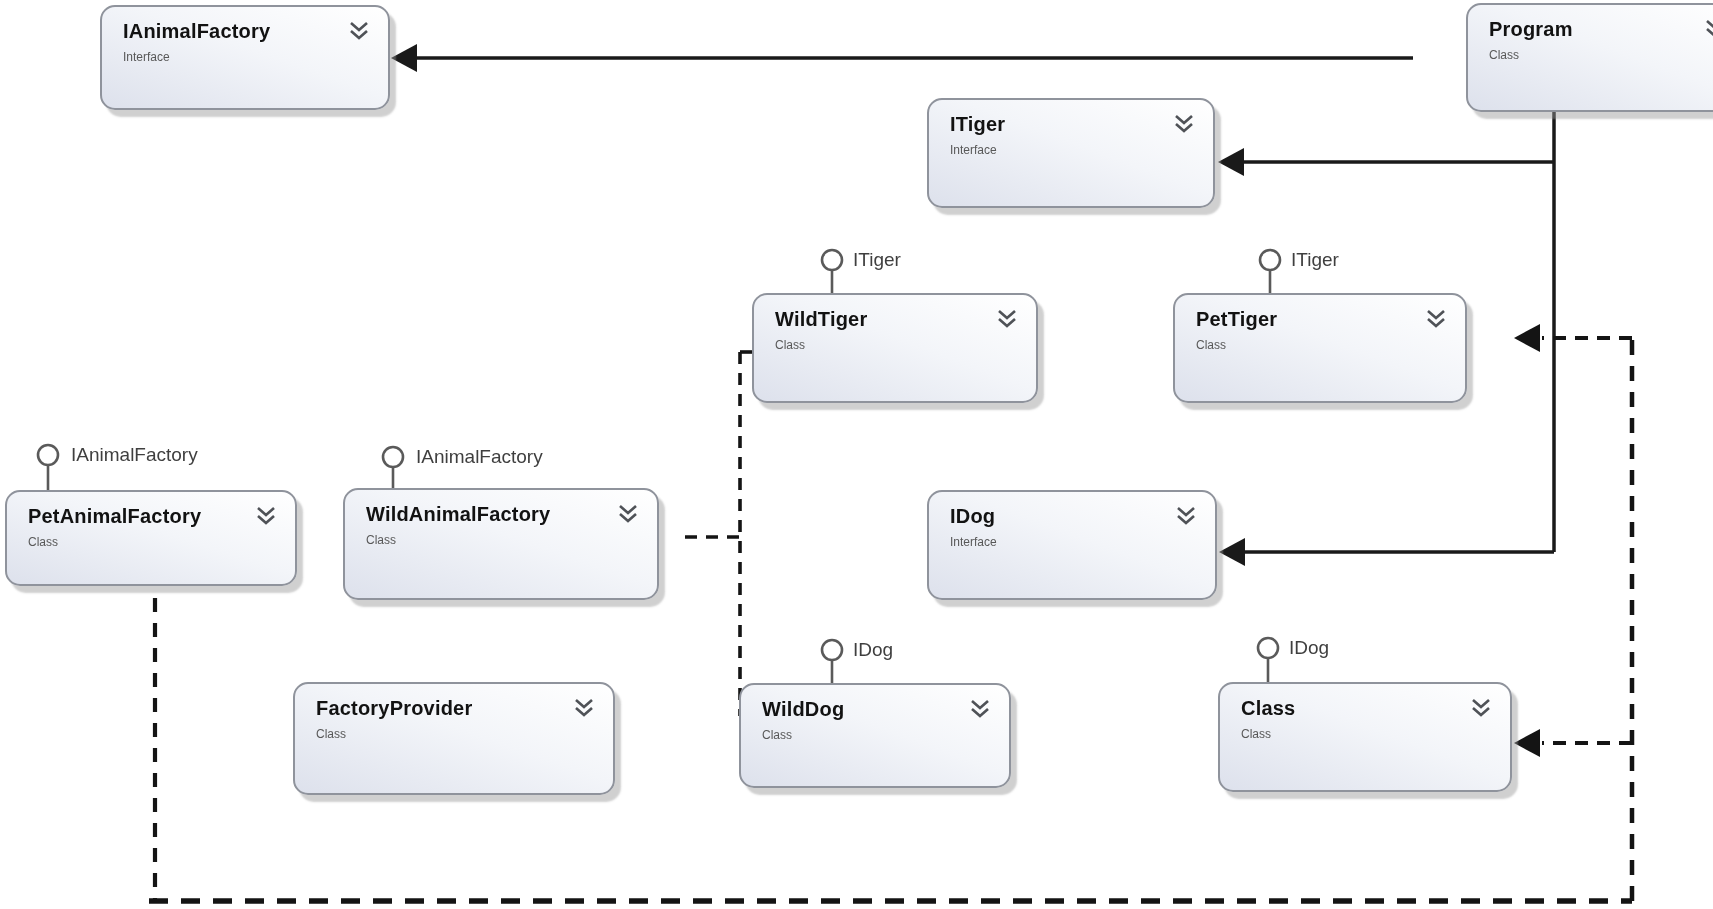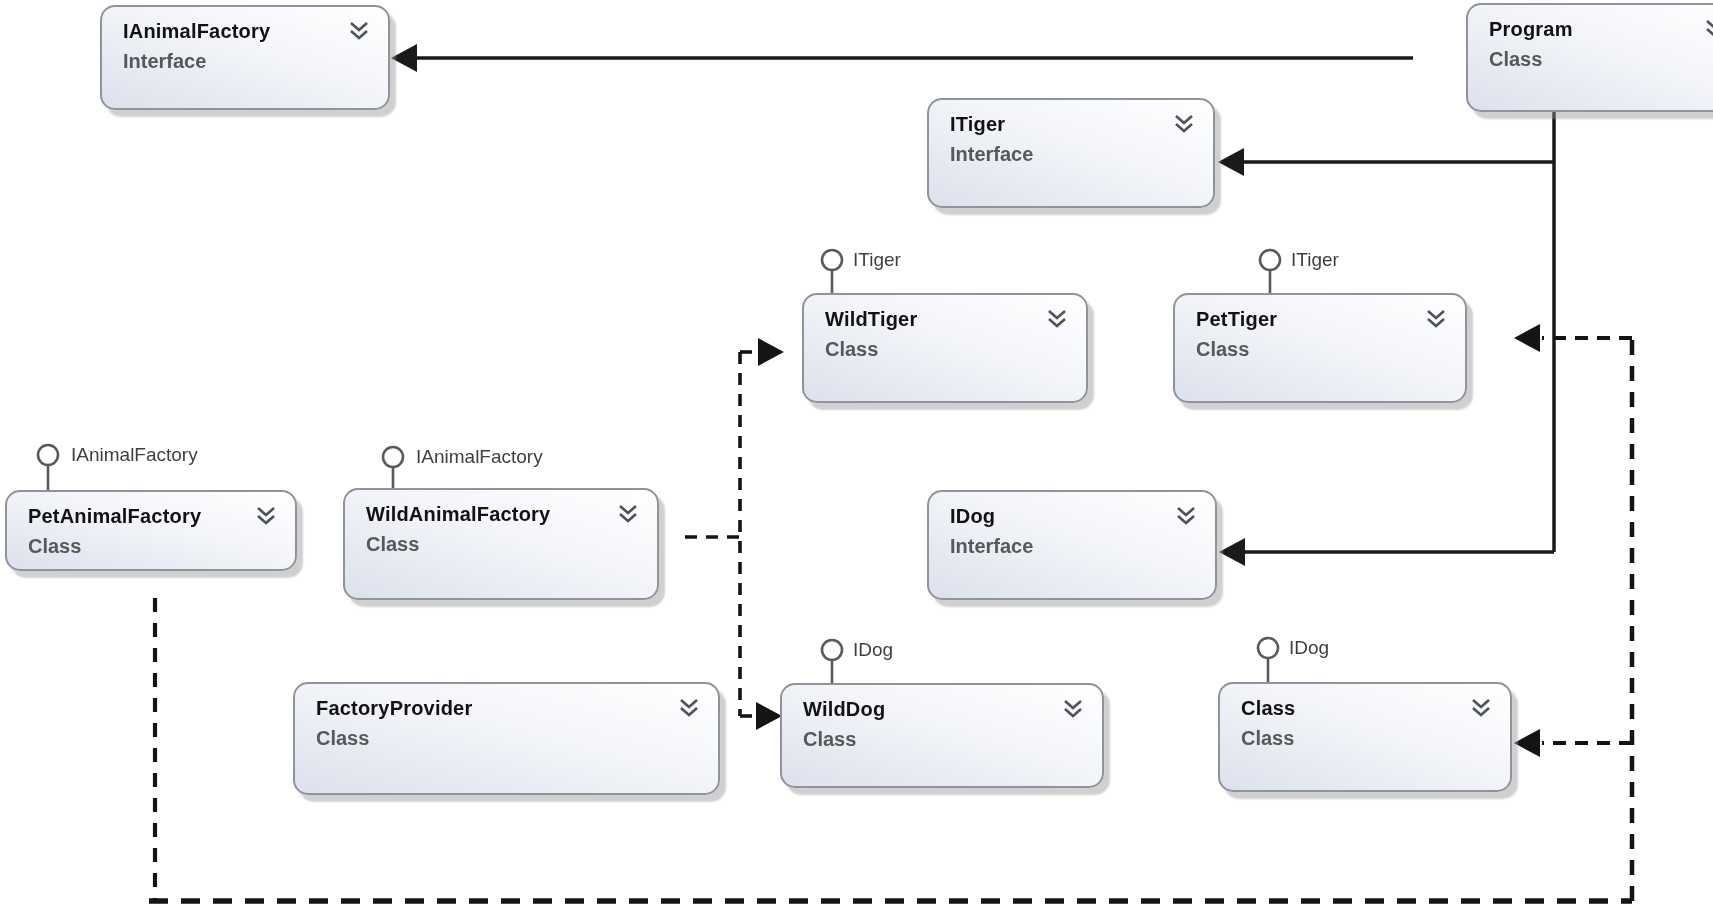--- a/index.html
+++ b/index.html
@@ -21,21 +21,21 @@
     background: linear-gradient(to bottom left, #ffffff 0%, #f3f5f9 45%, #dde1ec 100%);
     box-shadow: 6px 7px 2px rgba(150,150,150,0.45);
   }
   .node .title {
     position: absolute; left: 21px; top: 13px;
     font-size: 20px; font-weight: bold; color: #121212;
     letter-spacing: 0.2px; white-space: nowrap;
   }
   .node .sub {
     position: absolute; left: 21px; top: 43px;
-    font-size: 20px; color: #585858; white-space: nowrap; font-weight: bold;
+    font-size: 12px; color: #585858; white-space: nowrap;
   }
   .chev { position: absolute; right: 17px; top: 14px; }
   .chev polyline { fill: none; stroke: #4f5257; stroke-width: 2.6; }
   .lolli-label {
     position: absolute; z-index: 2;
     font-size: 19px; color: #3f3f3f; white-space: nowrap;
   }
   .watermark {
     position: absolute; z-index: 3;
     left: 1398px; top: 853px;
@@ -129,39 +129,39 @@
 
   <div class="node" style="left:927px; top:98px; width:288px; height:110px">
     <div class="title">ITiger</div>
     <div class="sub">Interface</div>
     <svg class="chev" width="24" height="20" viewBox="0 0 24 20">
       <polyline points="4,2 12,9 20,2"></polyline>
         <polyline points="4,10 12,17 20,10"></polyline>
     </svg>
   </div>
 
-  <div class="node" style="left:802px; top:293px; width:286px; height:110px">
+  <div class="node" style="left:752px; top:293px; width:286px; height:110px">
     <div class="title">WildTiger</div>
     <div class="sub">Class</div>
     <svg class="chev" width="24" height="20" viewBox="0 0 24 20">
       <polyline points="4,2 12,9 20,2"></polyline>
         <polyline points="4,10 12,17 20,10"></polyline>
     </svg>
   </div>
 
   <div class="node" style="left:1173px; top:293px; width:294px; height:110px">
     <div class="title">PetTiger</div>
     <div class="sub">Class</div>
     <svg class="chev" width="24" height="20" viewBox="0 0 24 20">
       <polyline points="4,2 12,9 20,2"></polyline>
         <polyline points="4,10 12,17 20,10"></polyline>
     </svg>
   </div>
 
-  <div class="node" style="left:5px; top:490px; width:292px; height:81px">
+  <div class="node" style="left:5px; top:490px; width:292px; height:96px">
     <div class="title">PetAnimalFactory</div>
     <div class="sub">Class</div>
     <svg class="chev" width="24" height="20" viewBox="0 0 24 20">
       <polyline points="4,2 12,9 20,2"></polyline>
         <polyline points="4,10 12,17 20,10"></polyline>
     </svg>
   </div>
 
   <div class="node" style="left:343px; top:488px; width:316px; height:112px">
     <div class="title">WildAnimalFactory</div>
@@ -174,30 +174,30 @@
 
   <div class="node" style="left:927px; top:490px; width:290px; height:110px">
     <div class="title">IDog</div>
     <div class="sub">Interface</div>
     <svg class="chev" width="24" height="20" viewBox="0 0 24 20">
       <polyline points="4,2 12,9 20,2"></polyline>
         <polyline points="4,10 12,17 20,10"></polyline>
     </svg>
   </div>
 
-  <div class="node" style="left:293px; top:682px; width:427px; height:113px">
+  <div class="node" style="left:293px; top:682px; width:322px; height:113px">
     <div class="title">FactoryProvider</div>
     <div class="sub">Class</div>
     <svg class="chev" width="24" height="20" viewBox="0 0 24 20">
       <polyline points="4,2 12,9 20,2"></polyline>
         <polyline points="4,10 12,17 20,10"></polyline>
     </svg>
   </div>
 
-  <div class="node" style="left:780px; top:683px; width:324px; height:105px">
+  <div class="node" style="left:739px; top:683px; width:272px; height:105px">
     <div class="title">WildDog</div>
     <div class="sub">Class</div>
     <svg class="chev" width="24" height="20" viewBox="0 0 24 20">
       <polyline points="4,2 12,9 20,2"></polyline>
         <polyline points="4,10 12,17 20,10"></polyline>
     </svg>
   </div>
 
   <div class="node" style="left:1218px; top:682px; width:294px; height:110px">
     <div class="title">Class</div>

